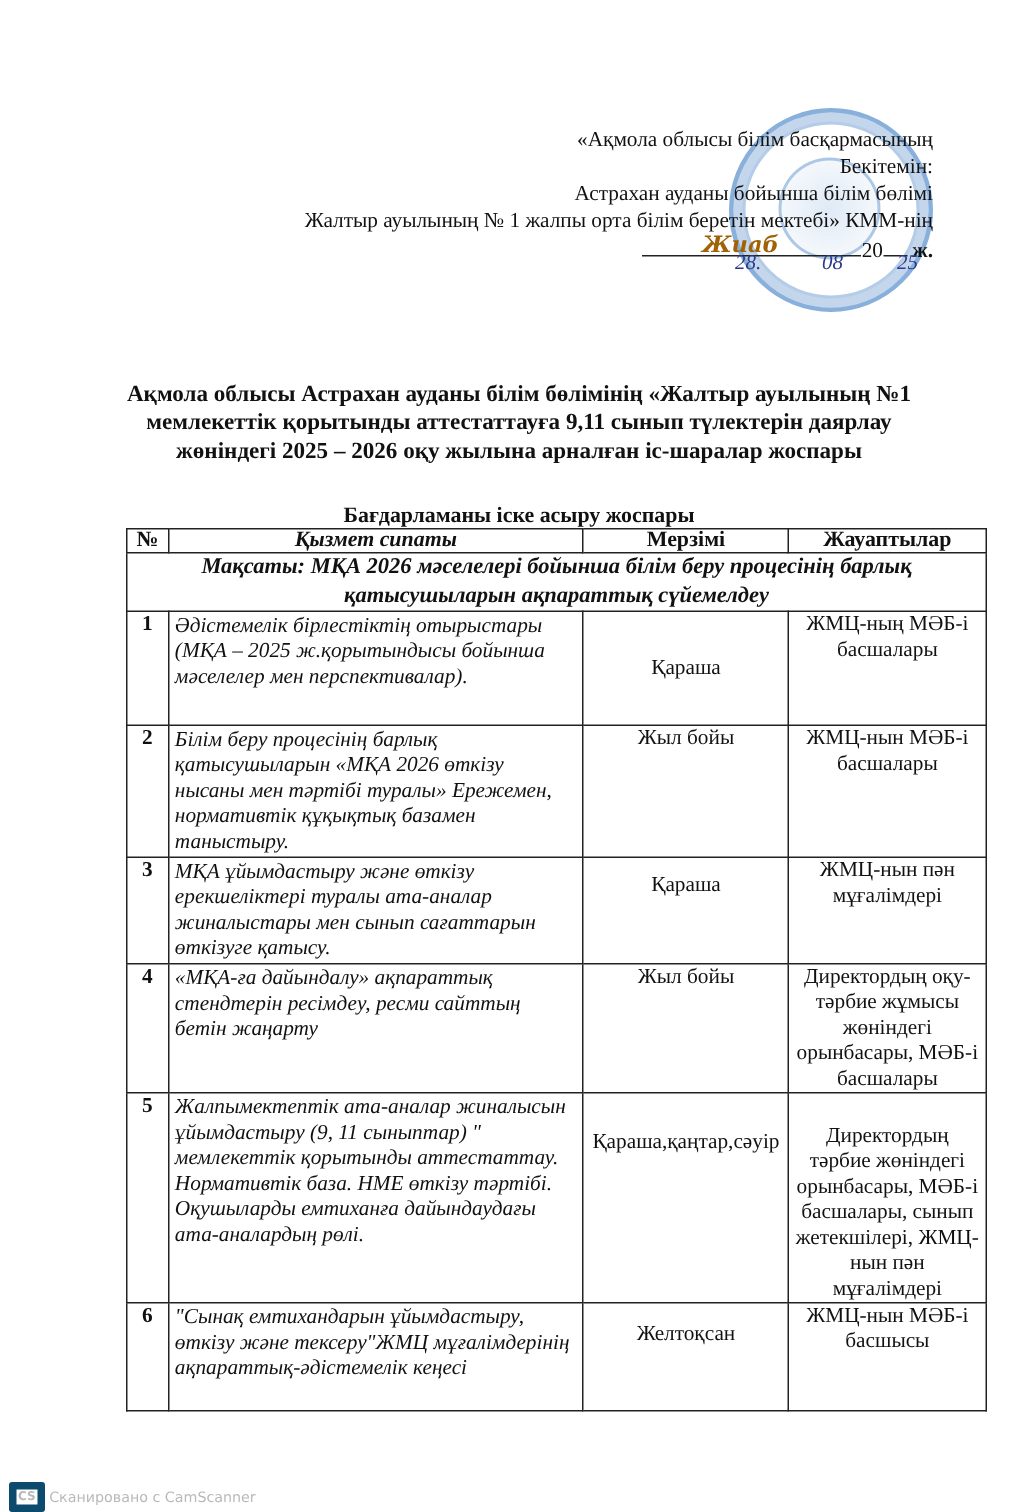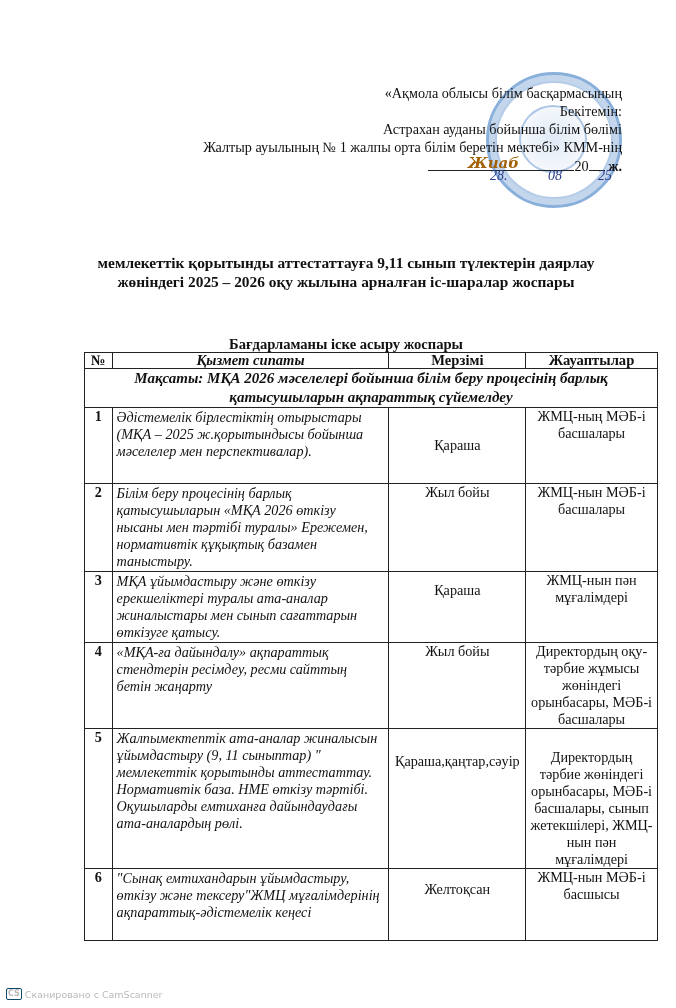--- a/index.html
+++ b/index.html
@@ -58,21 +58,21 @@
       font-style: italic; font-weight: bold; text-align: center; font-size: 15px; line-height: 19px;
       padding: 0 6px 10px 6px;
     }
     .row-desc { padding-top: 1px !important; padding-bottom: 1px !important; }
     .vcenter { vertical-align: middle !important; }
     .footer {
       position: absolute; left: 6px; top: 988px; font-family: "DejaVu Sans", sans-serif;
       font-size: 9.5px; color: #b9b9b9; display: flex; align-items: center; gap: 3px;
     }
     .cs-icon {
-      display: inline-block; border: 1px solid #0c4a6e; border-radius: 2px; font-size: 8px;
+      display: inline-block; border: 5px solid #0c4a6e; border-radius: 2px; font-size: 8px;
       padding: 0 1px; font-weight: bold; color: #b9b9b9; line-height: 10px;
     }
   </style>
 </head>
 <body>
 
 <div class="stamp"></div>
 
 <div class="approval">
   <div class="line">«Ақмола облысы білім басқармасының</div>
@@ -84,20 +84,21 @@
     <span style="font-weight:bold;">ж.</span>
   </div>
 </div>
 
 <div class="signature">Жиаб</div>
 <div class="date-hand" style="left:490px; top:168px;">28.</div>
 <div class="date-hand" style="left:548px; top:168px;">08</div>
 <div class="date-hand" style="left:598px; top:168px;">25</div>
 
 <div class="title">
+  <div>Ақмола облысы Астрахан ауданы білім бөлімінің «Жалтыр ауылының №1</div>
   <div>мемлекеттік қорытынды аттестаттауға 9,11 сынып түлектерін даярлау</div>
   <div>жөніндегі 2025 – 2026 оқу жылына арналған іс-шаралар жоспары</div>
 </div>
 
 <div class="subtitle">Бағдарламаны іске асыру жоспары</div>
 
 <table class="plan">
   <thead>
     <tr>
       <th class="c-num">№</th>

